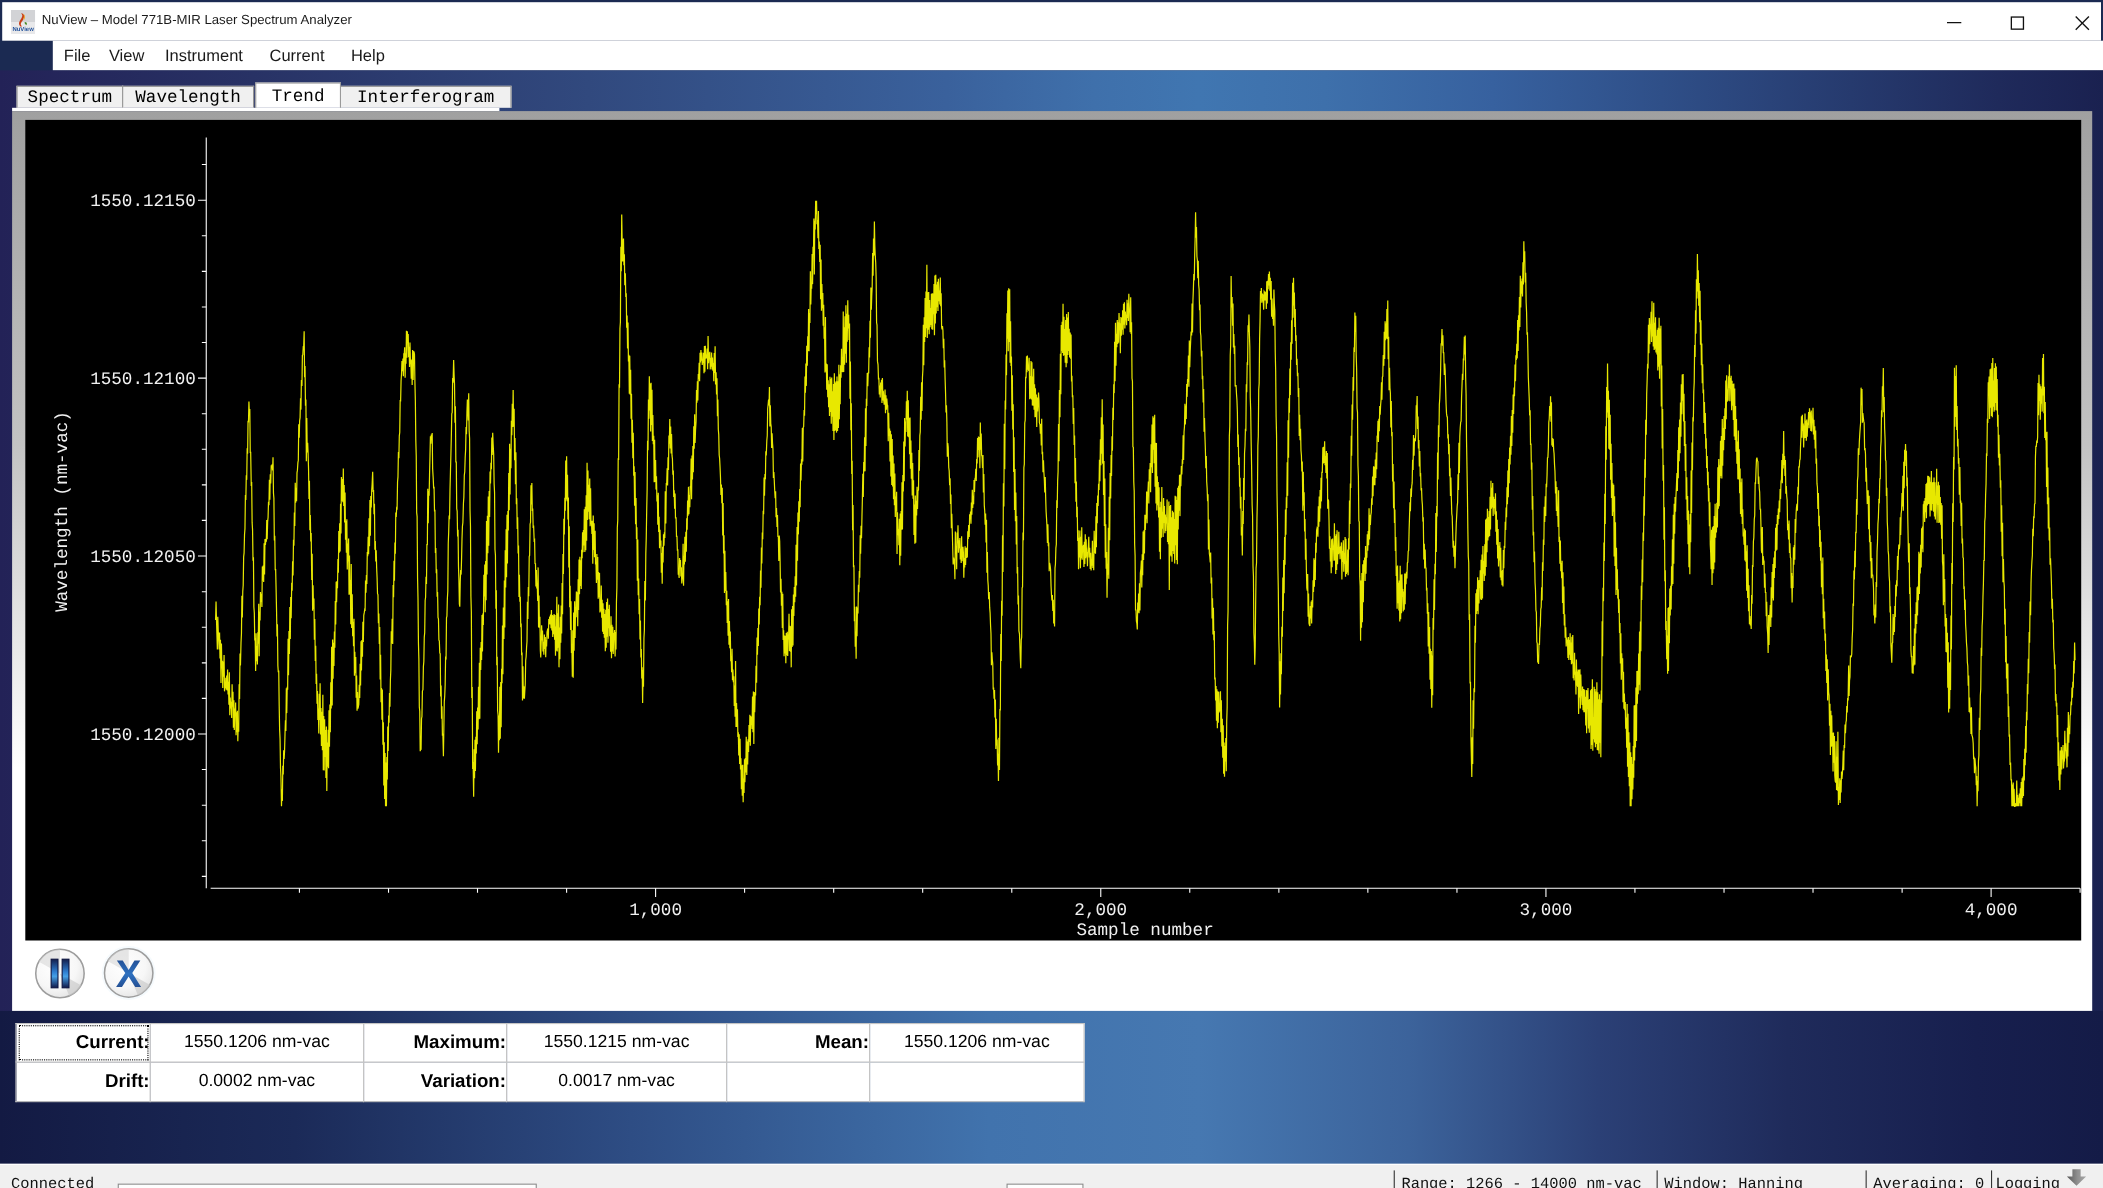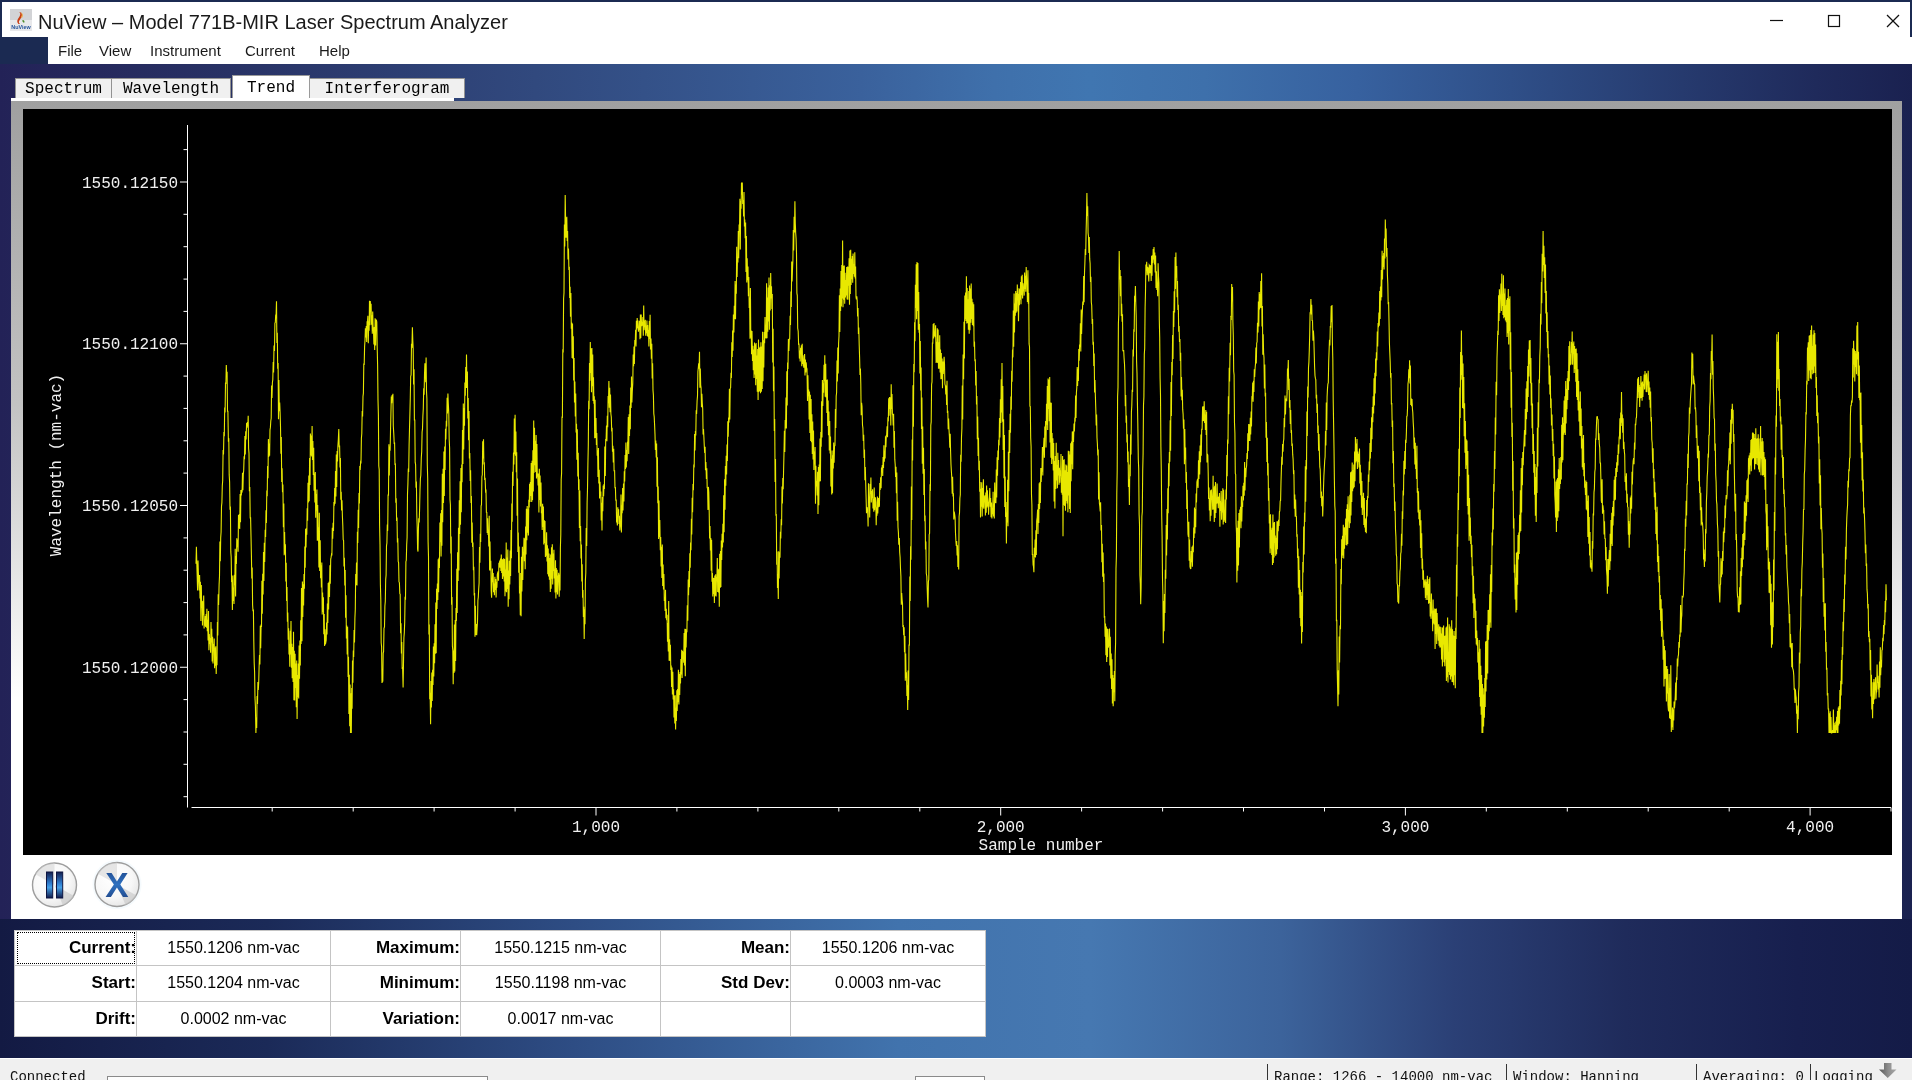--- a/index.html
+++ b/index.html
@@ -1,18 +1,18 @@
 <!DOCTYPE html>
 <html><head><meta charset="utf-8"><style>
 * { margin:0; padding:0; box-sizing:border-box; }
 html,body { width:1912px; height:1080px; overflow:hidden; background:#1b2a52; }
 body { font-family:"Liberation Sans",sans-serif; position:relative; }
 .abs { position:absolute; }
 #titlebar { left:2px; top:2px; width:1908px; height:35px; background:#fff; }
-#title { position:absolute; left:36px; top:9px; font-size:20px; color:#1a1a1a; }
+#title { position:absolute; left:36px; top:9px; font-size:12px; color:#1a1a1a; }
 #menubar { left:2px; top:37px; width:1908px; height:27px; background:#fff; font-size:15px; color:#1a1a1a;margin-left:46px; }
 .menuitem { position:absolute; top:5px; }
 #main { left:0; top:64px; width:1912px; height:1016px;
   background:linear-gradient(90deg,#232257 0%,#283265 12%,#31497e 28%,#3a619c 45%,#3f70ab 52%,#4076b1 57%,#3e70ab 63%,#37619f 71%,#2f4f88 79%,#263a6e 88%,#1f2a5b 95%,#1a2150 100%); }
 #statsband { position:absolute; left:0; top:855px; width:1912px; height:139px;
   background:linear-gradient(90deg,#131a43 0%,#1b2a58 14%,#2e4d84 30%,#4173ad 47%,#4678b1 57%,#3c639b 67%,#2b4076 76%,#1f2b5b 85%,#171f4e 94%,#141b47 100%); }
 #panel { position:absolute; left:11px; top:36.5px; width:1891px; height:819px;
   background:linear-gradient(180deg,#a0a0a0 0%,#c3c3c3 37%,#ffffff 73%,#ffffff 100%); }
 #tabwhite { position:absolute; left:11px; top:33.5px; width:443px; height:3.5px; background:#fff; }
 .tab { position:absolute; font-family:"Liberation Mono",monospace; font-size:16px; color:#000;
@@ -165,28 +165,20 @@
         <tbody>
           <tr>
             <td class="lab" style="outline:1px dotted #000;outline-offset:-3px">Current:</td>
             <td class="val">1550.1206 nm-vac</td>
             <td class="lab">Maximum:</td>
             <td class="val">1550.1215 nm-vac</td>
             <td class="lab">Mean:</td>
             <td class="val">1550.1206 nm-vac</td>
           </tr>
           <tr>
-            <td class="lab">Start:</td>
-            <td class="val">1550.1204 nm-vac</td>
-            <td class="lab">Minimum:</td>
-            <td class="val">1550.1198 nm-vac</td>
-            <td class="lab">Std Dev:</td>
-            <td class="val">0.0003 nm-vac</td>
-          </tr>
-          <tr>
             <td class="lab">Drift:</td>
             <td class="val">0.0002 nm-vac</td>
             <td class="lab">Variation:</td>
             <td class="val">0.0017 nm-vac</td>
             <td class="lab"></td>
             <td class="val"></td>
           </tr>
         </tbody>
       </table>
 </div>

